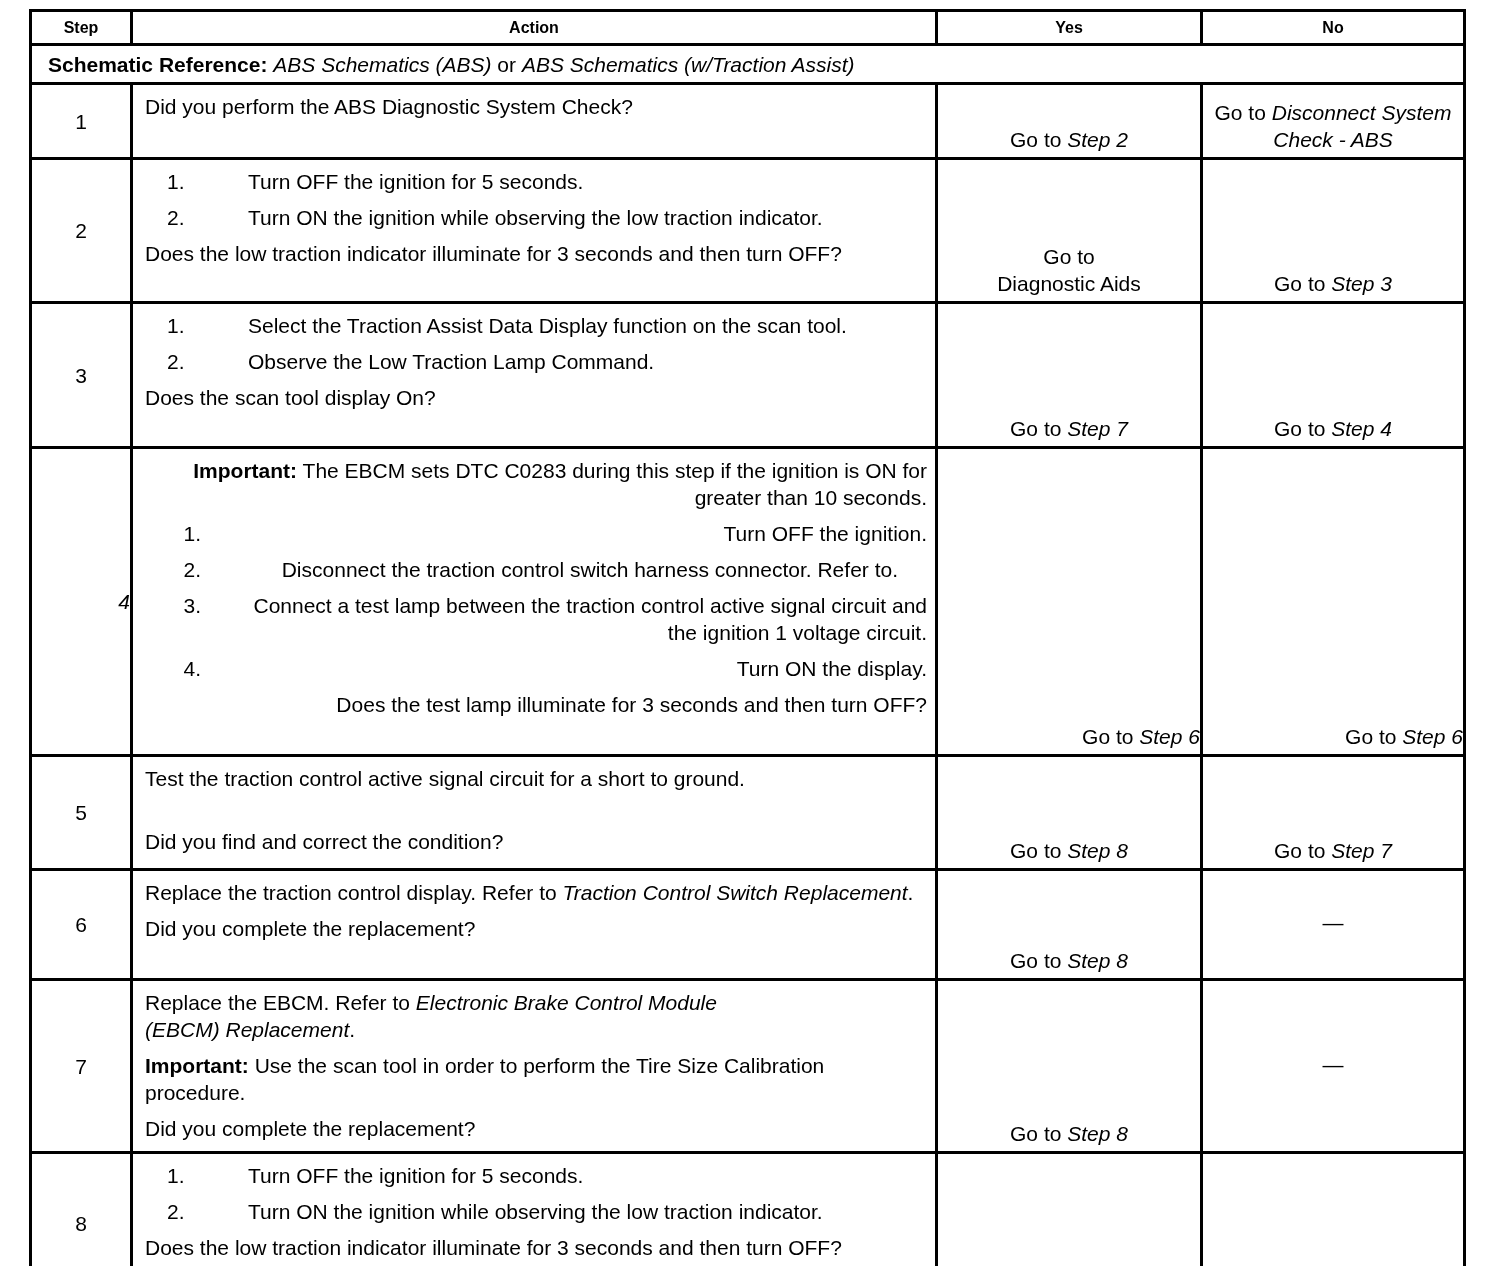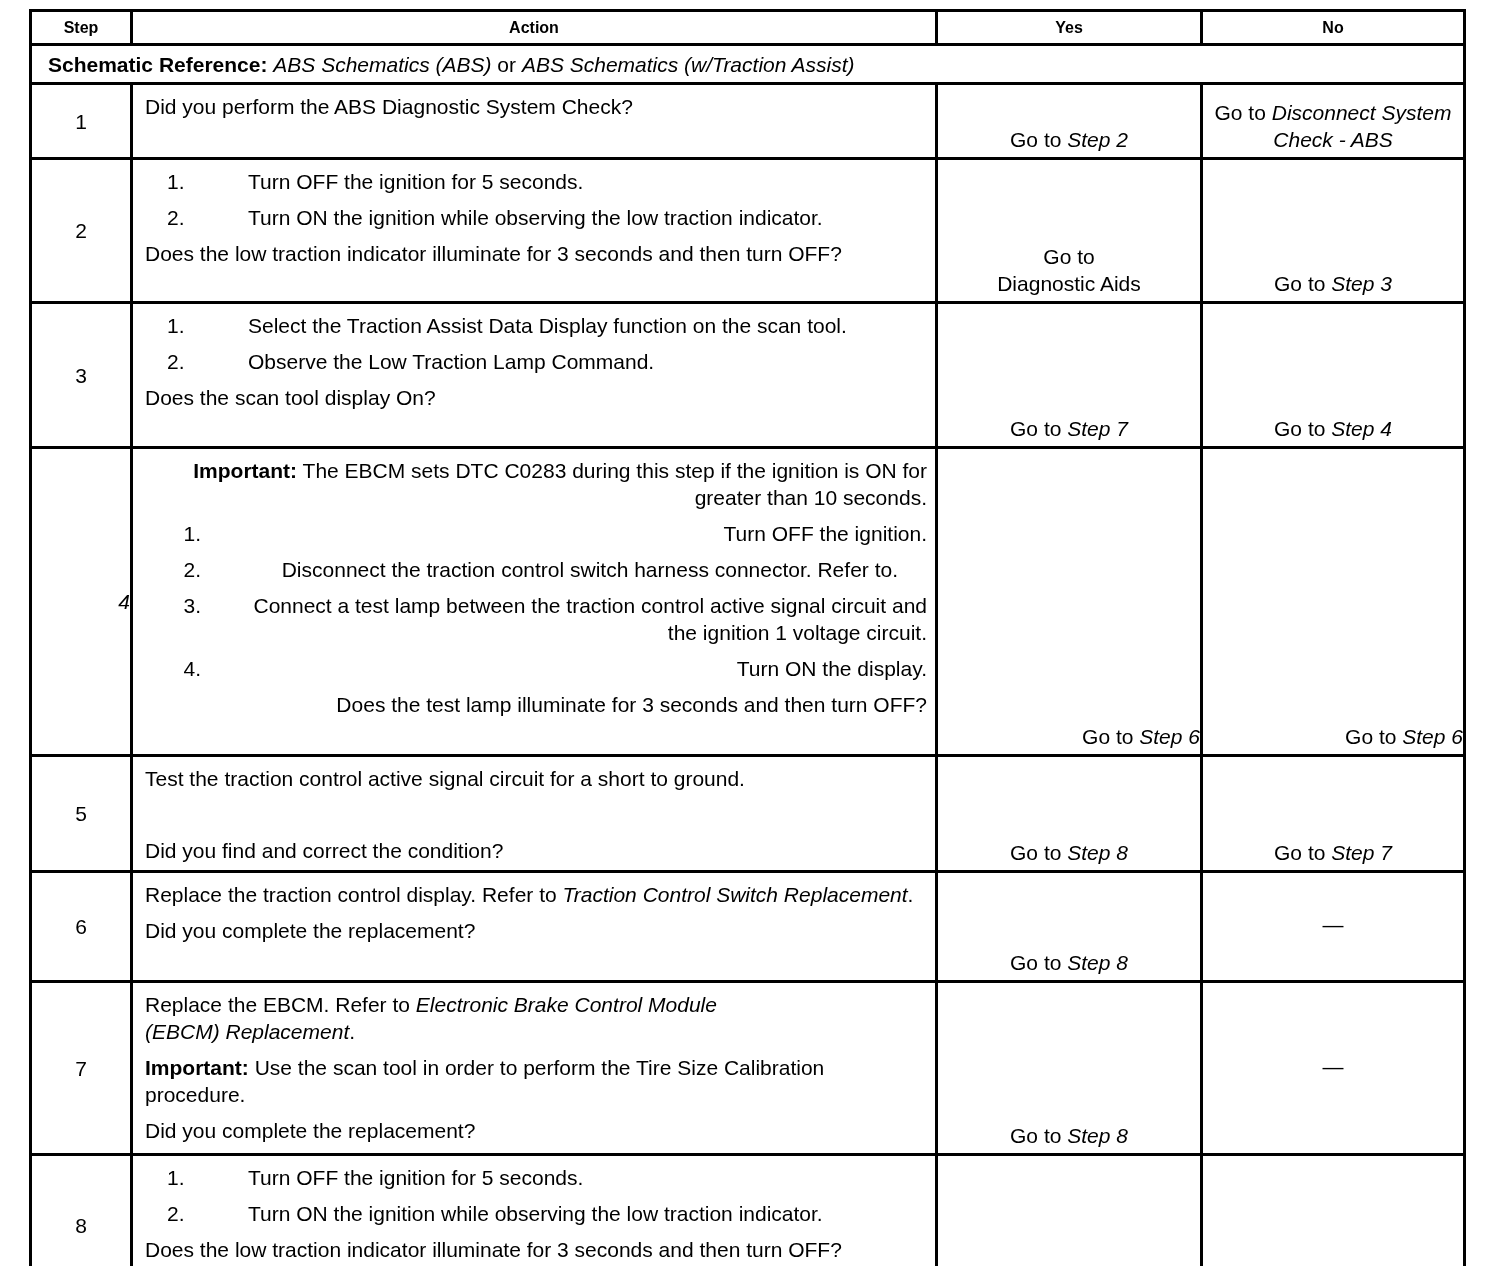--- a/index.html
+++ b/index.html
@@ -162,21 +162,21 @@
     </td>
     <td class="result-cell" data-name="no-cell">
       <span data-name="no-prefix">Go to</span>
       <span class="i" data-name="no-link">Step 6</span>
     </td>
   </tr>
 
   <tr class="r5" data-name="table-row">
     <td class="step-cell" data-name="step-number">5</td>
     <td class="action-cell" data-name="action-cell">
-      <div class="para" style="margin-bottom:45px" data-name="instruction">Test the traction control active signal circuit for a short to ground.</div>
+      <div class="para" style="margin-bottom:36px" data-name="instruction">Test the traction control active signal circuit for a short to ground.</div>
       <div class="para" data-name="question">Did you find and correct the condition?</div>
     </td>
     <td class="result-cell" data-name="yes-cell">
       <span data-name="yes-prefix">Go to</span>
       <span class="i" data-name="yes-link">Step 8</span>
     </td>
     <td class="result-cell" data-name="no-cell">
       <span data-name="no-prefix">Go to</span>
       <span class="i" data-name="no-link">Step 7</span>
     </td>

